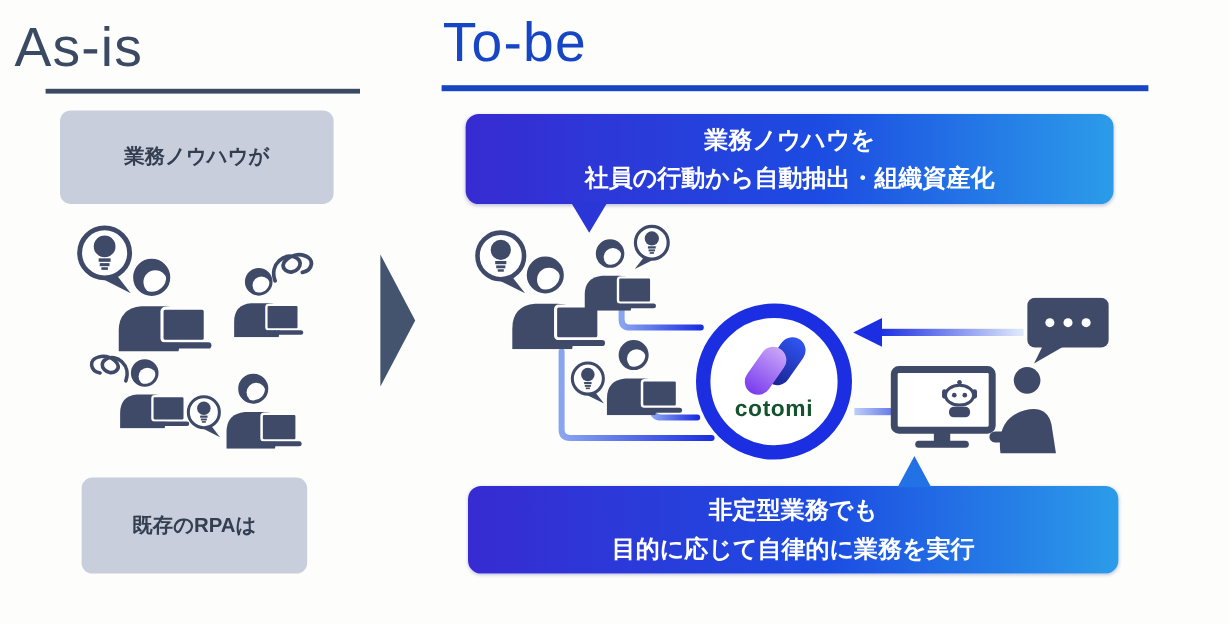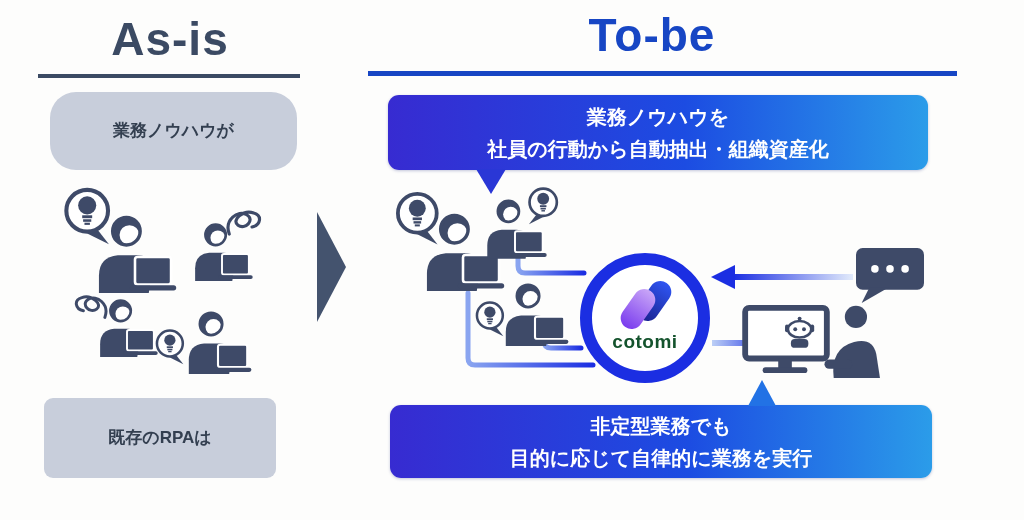--- a/index.html
+++ b/index.html
@@ -2,32 +2,32 @@
 <html><head>
 <meta charset="utf-8">
 <style>
   html,body{margin:0;padding:0;background:#ffffff;}
   .canvas{
     position:relative;width:1024px;height:520px;overflow:hidden;
     background:#fdfdfc;
     font-family:"Liberation Sans","DejaVu Sans",sans-serif;
   }
   .abs{position:absolute;}
-  .title{font-weight:bold;font-size:46px;letter-spacing:1px;text-align:center;}
+  .title{font-weight:normal;font-size:46px;letter-spacing:1px;text-align:left;padding-left:12px;}
   .title-asis{left:0;top:12px;width:340px;color:#3b4a63;}
   .title-tobe{left:357px;top:8px;width:590px;color:#1746c4;}
   .rule-asis{left:38px;top:74px;width:262px;height:4px;background:#3b4a63;}
   .rule-tobe{left:368px;top:71px;width:589px;height:5px;background:#1746c4;}
   .graybox{
     background:#c8cedb;border-radius:9px;color:#333f50;font-weight:bold;
     font-size:17px;line-height:1.55;text-align:center;
     display:flex;flex-direction:column;justify-content:center;
   }
-  .graybox-top{left:50px;top:92px;width:247px;height:78px;border-radius:26px;}
-  .graybox-bottom{left:44px;top:398px;width:232px;height:80px;}
+  .graybox-top{left:50px;top:92px;width:228px;height:78px;}
+  .graybox-bottom{left:68px;top:398px;width:188px;height:80px;}
   .bluebox{
     background:linear-gradient(90deg,#372bd1 0%,#1c4ce2 55%,#2b9ce9 100%);
     border-radius:11px;color:#ffffff;font-weight:bold;font-size:20px;
     line-height:1.6;text-align:center;
     display:flex;flex-direction:column;justify-content:center;
     box-shadow:0 1px 3px rgba(20,30,120,.25);
   }
   .bluebox-top{left:388px;top:95px;width:540px;height:75px;align-items:center;}
   .bluebox-bottom{left:390px;top:405px;width:542px;height:73px;}
   .tail-down{

